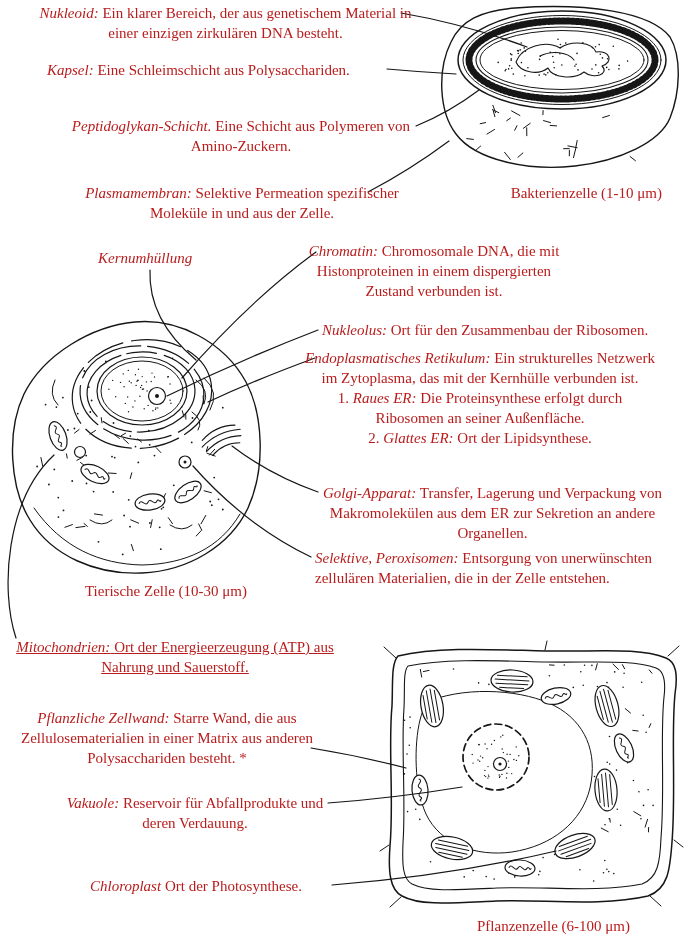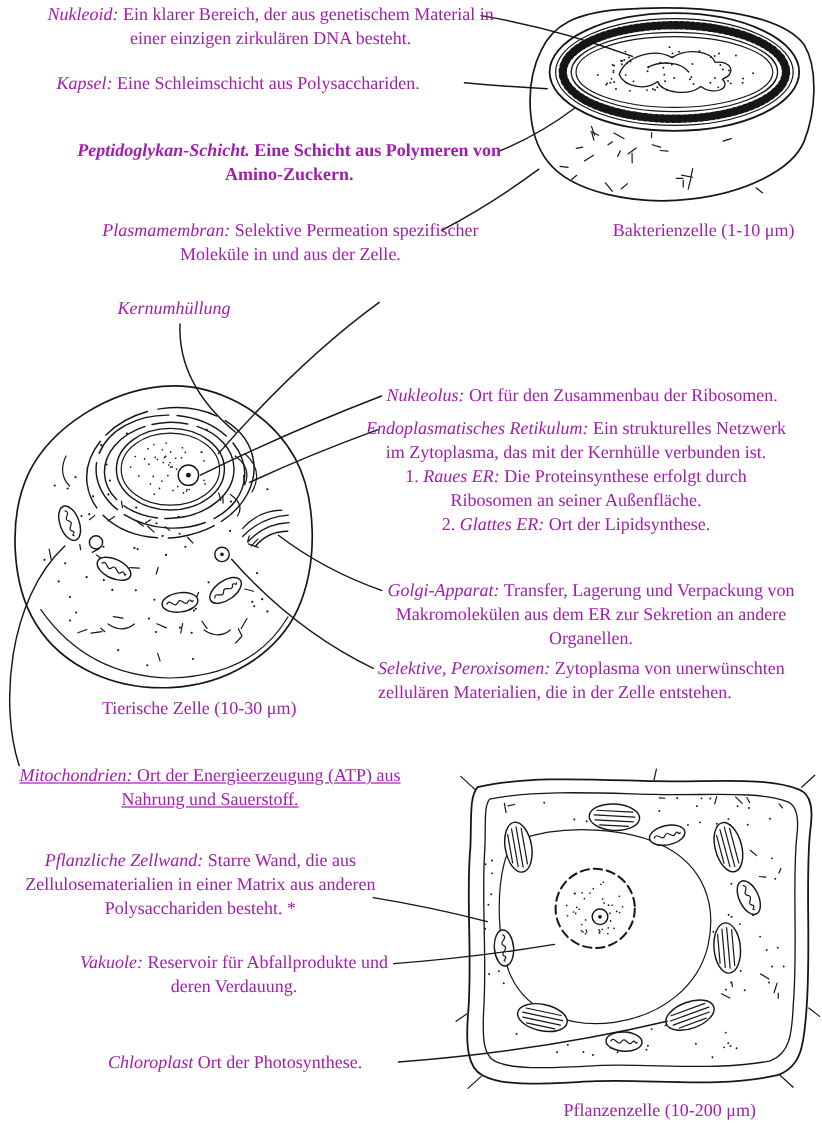--- a/index.html
+++ b/index.html
@@ -1,17 +1,17 @@
 <!DOCTYPE html>
 <html><head>
 <meta charset="utf-8">
 <style>
   html,body{margin:0;padding:0;background:#fff;}
   .page{position:relative;width:685px;height:940px;background:#fff;overflow:hidden;
-        font-family:"Liberation Serif", "DejaVu Serif", serif;font-size:15px;line-height:20px;color:#a21caf;}
+        font-family:"Liberation Serif", "DejaVu Serif", serif;font-size:15px;line-height:20px;color:#b91c1c;}
   svg#art{position:absolute;left:0;top:0;}
   #art *{stroke:#161616;fill:none;stroke-width:1.2;stroke-linecap:round;stroke-linejoin:round;}
   .label{position:absolute;}
   .c{text-align:center;}
   .nw{white-space:nowrap;}
   .t{font-style:italic;}
   .caption{position:absolute;text-align:right;}
 </style>
 </head>
 <body>
@@ -503,36 +503,40 @@
 <div class="label c" style="left:38px;top:3px;width:375px;">
   <span class="t">Nukleoid:</span>
   <span>Ein klarer Bereich, der aus genetischem Material in einer einzigen zirkulären DNA besteht.</span>
 </div>
 
 <div class="label nw" style="left:47px;top:60px;text-align:right;">
   <span class="t">Kapsel:</span>
   <span>Eine Schleimschicht aus Polysacchariden.</span>
 </div>
 
-<div class="label c" style="left:62px;top:116px;width:358px;font-weight:bold;">
+<div class="label c" style="left:62px;top:116px;width:358px;">
   <span class="t">Peptidoglykan-Schicht.</span>
   <span>Eine Schicht aus Polymeren von Amino-Zuckern.</span>
 </div>
 
 <div class="label c" style="left:82px;top:183px;width:320px;">
   <span class="t">Plasmamembran:</span>
   <span>Selektive Permeation spezifischer Moleküle in und aus der Zelle.</span>
 </div>
 
 <div class="caption" style="left:472px;top:183px;width:190px;">Bakterienzelle (1-10 μm)</div>
 
 <div class="label nw" style="left:98px;top:248px;">
   <span class="t">Kernumhüllung</span>
 </div>
 
+<div class="label c" style="left:308px;top:241px;width:252px;">
+  <span class="t">Chromatin:</span>
+  <span>Chromosomale DNA, die mit Histonproteinen in einem dispergierten Zustand verbunden ist.</span>
+</div>
 
 <div class="label nw" style="left:322px;top:320px;">
   <span class="t">Nukleolus:</span>
   <span>Ort für den Zusammenbau der Ribosomen.</span>
 </div>
 
 <div class="label c" style="left:305px;top:348px;width:350px;">
   <div>
     <span class="t">Endoplasmatisches Retikulum:</span>
     <span>Ein strukturelles Netzwerk im Zytoplasma, das mit der Kernhülle verbunden ist.</span>
@@ -547,21 +551,21 @@
   </div>
 </div>
 
 <div class="label c" style="left:315px;top:483px;width:355px;">
   <span class="t">Golgi-Apparat:</span>
   <span>Transfer, Lagerung und Verpackung von Makromolekülen aus dem ER zur Sekretion an andere Organellen.</span>
 </div>
 
 <div class="label" style="left:315px;top:548px;width:350px;">
   <span class="t">Selektive, Peroxisomen:</span>
-  <span>Zytoplasma von unerwünschten zellulären Materialien, die in der Zelle entstehen.</span>
+  <span>Entsorgung von unerwünschten zellulären Materialien, die in der Zelle entstehen.</span>
 </div>
 
 <div class="caption" style="left:52px;top:581px;width:195px;">Tierische Zelle (10-30 μm)</div>
 
 <div class="label c" style="left:10px;top:637px;width:330px;text-decoration:underline;">
   <span class="t">Mitochondrien:</span>
   <span>Ort der Energieerzeugung (ATP) aus Nahrung und Sauerstoff.</span>
 </div>
 
 <div class="label c" style="left:12px;top:708px;width:310px;">
@@ -572,15 +576,15 @@
 <div class="label c" style="left:55px;top:793px;width:280px;">
   <span class="t">Vakuole:</span>
   <span>Reservoir für Abfallprodukte und deren Verdauung.</span>
 </div>
 
 <div class="label nw" style="left:90px;top:876px;">
   <span class="t">Chloroplast</span>
   <span>Ort der Photosynthese.</span>
 </div>
 
-<div class="caption" style="left:440px;top:916px;width:190px;">Pflanzenzelle (10-200 μm)</div>
+<div class="caption" style="left:440px;top:916px;width:190px;">Pflanzenzelle (6-100 μm)</div>
 
 </div>
 
 </body></html>

